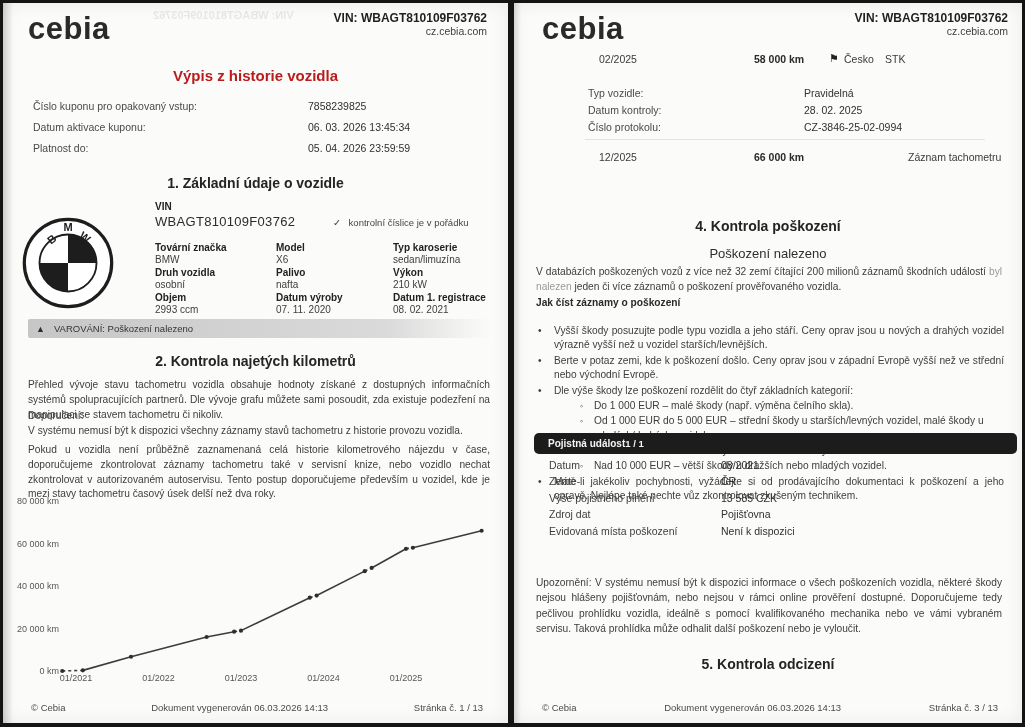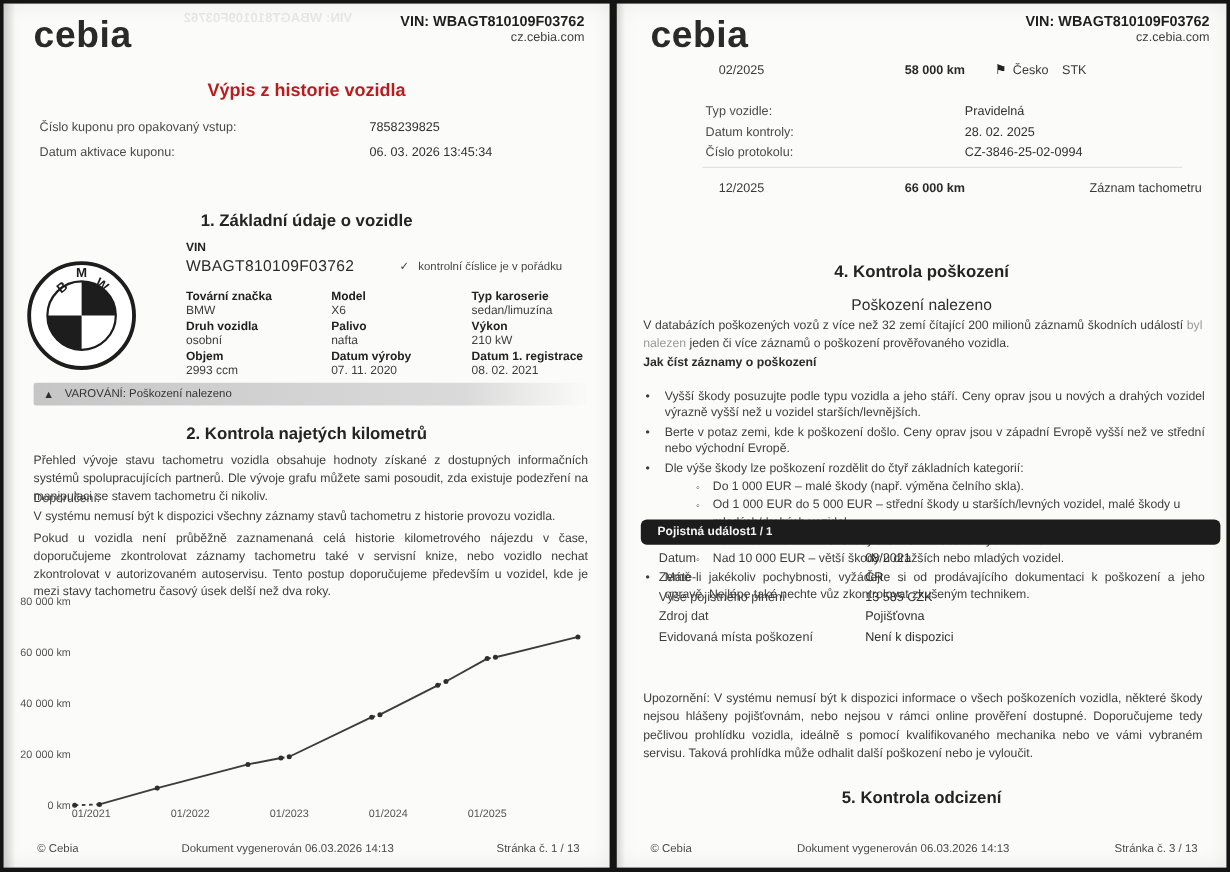--- a/index.html
+++ b/index.html
@@ -75,20 +75,24 @@
 
     <div class="abs" style="left:30px;top:97px;width:450px;" id="coupon-rows">
         <div class="row-lv">
           <span class="lbl">Číslo kuponu pro opakovaný vstup:</span>
           <span class="val">7858239825</span>
         </div>
         <div class="row-lv">
           <span class="lbl">Datum aktivace kuponu:</span>
           <span class="val">06. 03. 2026 13:45:34</span>
         </div>
+        <div class="row-lv">
+          <span class="lbl">Platnost do:</span>
+          <span class="val">05. 04. 2026 23:59:59</span>
+        </div>
       </div>
 
     <div class="abs sec" style="left:0;top:172px;">1. Základní údaje o vozidle</div>
 
     <svg class="abs" style="left:19px;top:214px;" width="92" height="92" viewBox="0 0 100 100">
       <circle cx="50" cy="50" r="47.5" fill="#ffffff" stroke="#1d1d1d" stroke-width="3.5"></circle>
       <circle cx="50" cy="50" r="31" fill="#ffffff" stroke="#1d1d1d" stroke-width="2"></circle>
       <path d="M50,50 L50,19 A31,31 0 0 1 81,50 Z" fill="#1d1d1d"></path>
       <path d="M50,50 L50,81 A31,31 0 0 1 19,50 Z" fill="#1d1d1d"></path>
       <text x="29" y="31" font-size="12" font-weight="bold" fill="#1d1d1d" transform="rotate(-38 29 27)">B</text>

